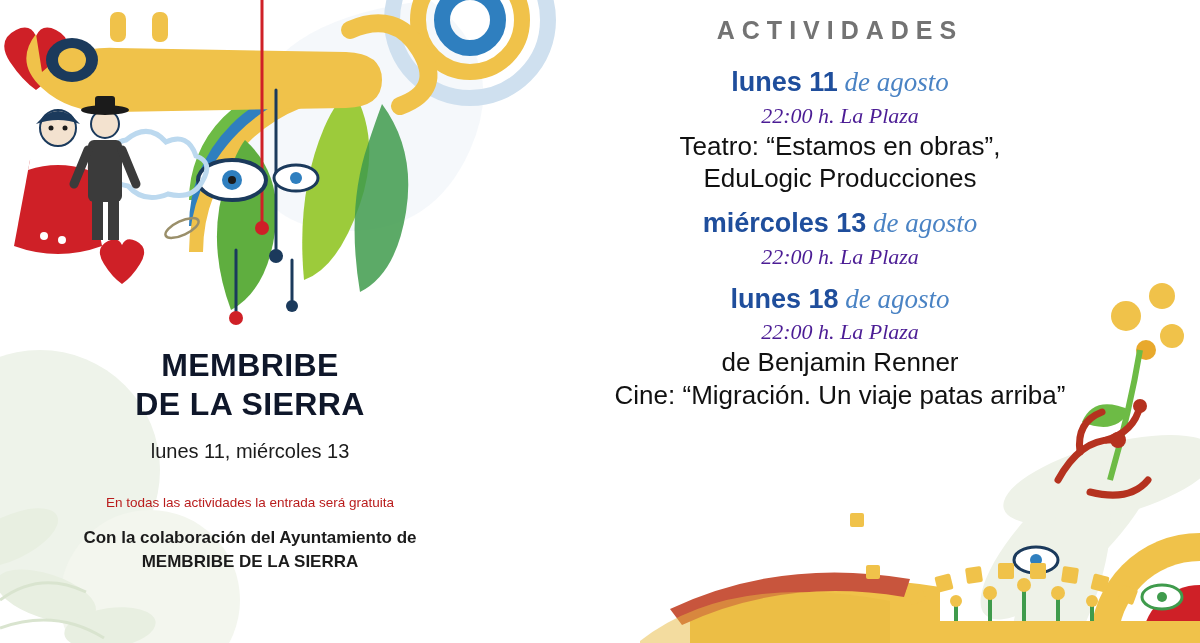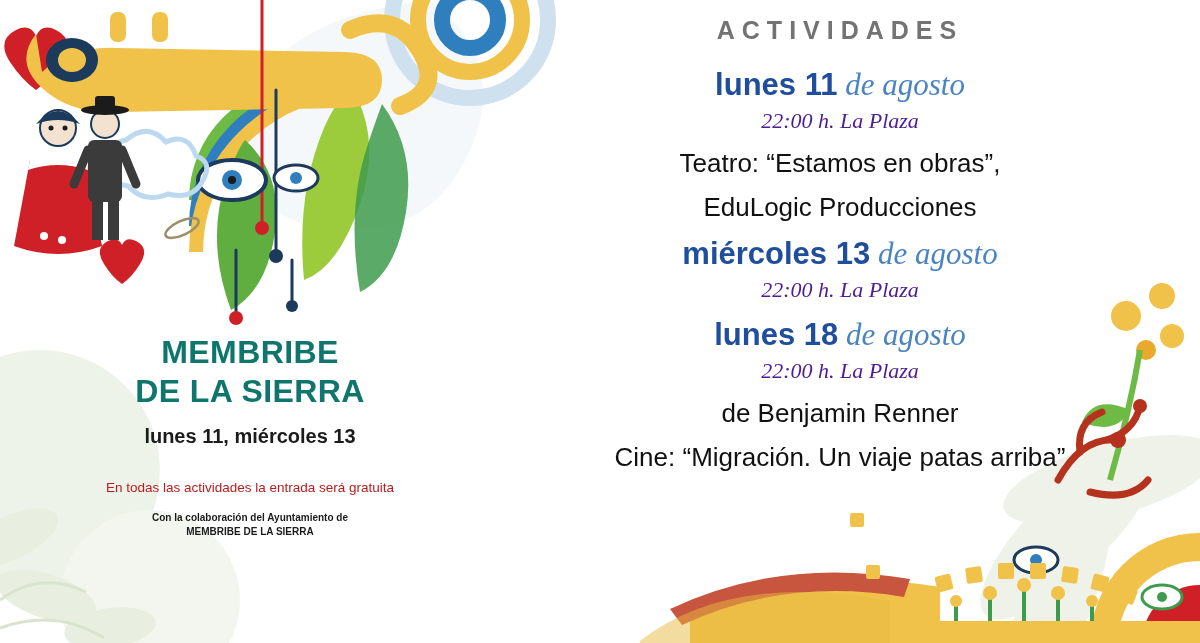--- a/index.html
+++ b/index.html
@@ -43,43 +43,43 @@
 
   
   .left-text {
     position: absolute;
     left: 0;
     top: 332px;
     width: 500px;
     text-align: center;
   }
   .town-name {
-    color: #0f766e;
+    color: #0f172a;
     font-weight: bold;
     font-size: 32px;
     line-height: 1.22;
     letter-spacing: 0.4px;
-    margin: 1px;
+    margin: 14px;
   }
   .dates {
     margin-top: 12px;
     color: #1b1b1b;
     font-size: 20px;
     line-height: 1.35;
-    font-weight: 700;
+    font-weight: 400;
   }
   .free-note {
     margin-top: 30px;
     color: #b91c1c;
     font-size: 13.5px;
   }
   .collab {
     margin-top: 16px;
     color: #1b1b1b;
-    font-size: 10px;
+    font-size: 17px;
     font-weight: bold;
     line-height: 1.4;
   }
 
   
   .program {
     position: absolute;
     left: 540px;
     top: 16px;
     width: 600px;
@@ -89,21 +89,21 @@
     color: #737373;
     font-weight: bold;
     font-size: 25px;
     letter-spacing: 7px;
     margin: 0 0 22px 0;
   }
   .event {
     margin-bottom: 14px;
   }
   .event-date {
-    font-size: 31px;
+    font-size: 27px;
     line-height: 1.18;
     color: #4a83c4;
     font-style: italic;
     font-family: "Liberation Serif", serif;
   }
   .event-date .day {
     color: #1f4e9c;
     font-weight: bold;
     font-style: normal;
     font-family: "Liberation Sans", sans-serif;
@@ -112,21 +112,21 @@
     font-size: 22px;
     color: #4c1d95;
     font-style: italic;
     font-family: "Liberation Serif", serif;
     margin-top: 4px;
   }
   .event-desc {
     font-size: 26px;
     color: #111111;
     line-height: 1.17;
-    margin-top: 14px;
+    margin-top: 2px;
   }
 </style>
 </head>
 <body>
 
 <div class="poster">
 
   <svg class="art-left" viewBox="0 0 560 643" xmlns="http://www.w3.org/2000/svg">
 
     <circle cx="40" cy="470" r="120" fill="#eef3ea"></circle>

